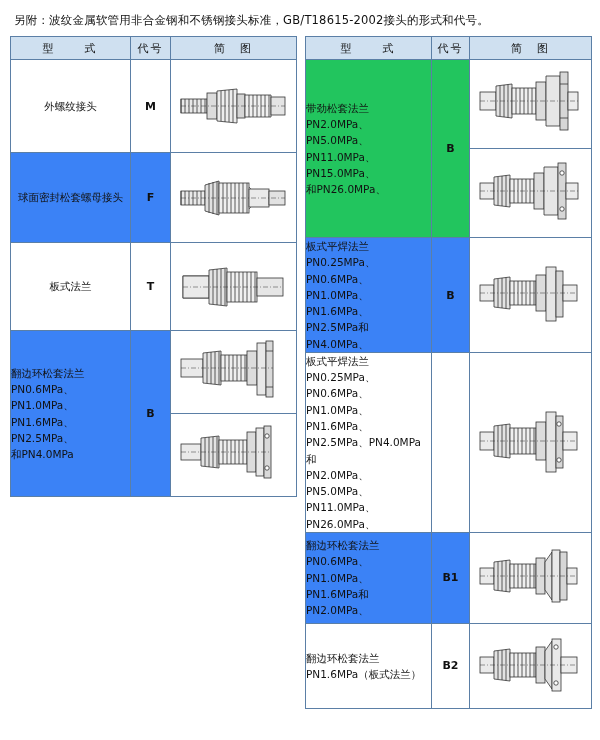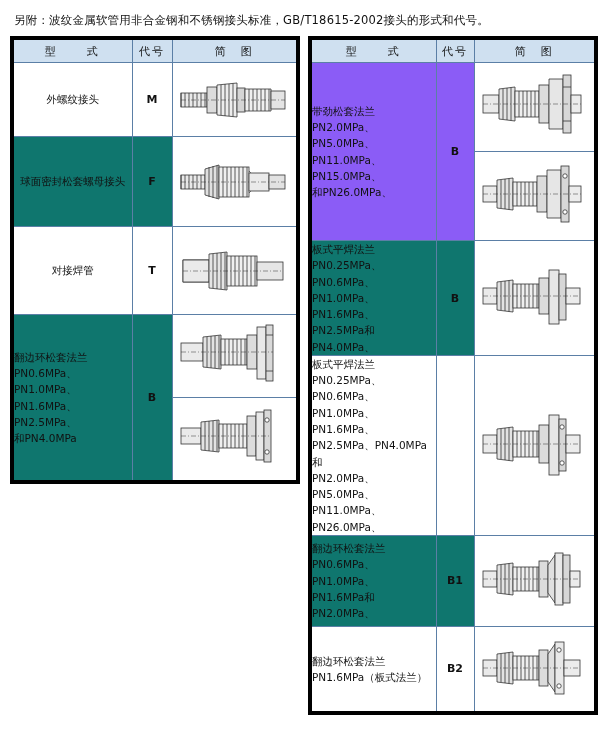--- a/index.html
+++ b/index.html
@@ -31,21 +31,21 @@
   .tables {
     display: flex;
     flex-direction: row;
     align-items: flex-start;
     padding: 0 10px;
     gap: 0;
   }
   table.spec {
     border-collapse: collapse;
     table-layout: fixed;
-    border: 4px solid #000000;
+    border: 1px solid #000000;
   }
   table.spec.left { width: 286px; }
   table.spec.right { width: 294px; }
   table.spec th, table.spec td {
     border: 1px solid #5b7fa6;
     vertical-align: middle;
     padding: 0;
   }
   thead th {
     background: #cfe0f0;
@@ -67,23 +67,23 @@
   td.code {
     text-align: center;
     font-size: 11px;
     font-weight: bold;
     color: #111;
   }
   td.fig {
     background: #ffffff;
     text-align: center;
   }
-  tr.tint td.name, tr.tint td.code { background: #0f766e; }
+  tr.tint td.name, tr.tint td.code { background: #3b82f6; }
   tr.plain td.name, tr.plain td.code { background: #ffffff; }
-  td.plaincell { background: #8b5cf6; }
+  td.plaincell { background: #22c55e; }
   .fig-wrap {
     display: flex;
     align-items: center;
     justify-content: center;
     width: 100%;
   }
   svg { display: block; }
   .gap { width: 8px; flex: 0 0 8px; }
 </style>
 </head>
@@ -103,21 +103,21 @@
       </colgroup>
       <thead>
         <tr>
           <th class="typehdr">型　　式</th>
           <th class="codehdr">代号</th>
           <th class="fighdr">简　图</th>
         </tr>
       </thead>
       <tbody>
 
-        <tr class="plain" style="height:74px">
+        <tr class="plain" style="height:93px">
           <td class="name center">外螺纹接头</td>
           <td class="code">M</td>
           <td class="fig">
             <div class="fig-wrap">
               <svg width="118" height="62" viewBox="0 0 118 62">
                 <g fill="none" stroke="#333" stroke-width="0.8">
                   <rect x="6" y="24" width="26" height="14" fill="#e9e9e9"></rect>
                   <path d="M6 24 L6 38 M10 24 L10 38 M14 24 L14 38 M18 24 L18 38 M22 24 L22 38 M26 24 L26 38 M30 24 L30 38"></path>
                   <rect x="32" y="18" width="10" height="26" fill="#dcdcdc"></rect>
                   <path d="M42 16 L62 14 L62 48 L42 46 Z" fill="#ededed"></path>
@@ -152,21 +152,21 @@
                   <path d="M6 31 L110 31" stroke-dasharray="5 2 1 2" stroke-width="0.5"></path>
                 </g>
               </svg>
             </div>
           </td>
         </tr>
 
 
 
         <tr class="plain" style="height:88px">
-          <td class="name center">对接焊管</td>
+          <td class="name center">板式法兰</td>
           <td class="code">T</td>
           <td class="fig">
             <div class="fig-wrap">
               <svg width="118" height="62" viewBox="0 0 118 62">
                 <g fill="none" stroke="#333" stroke-width="0.8">
                   <path d="M8 20 L8 42 M8 20 L34 20 M8 42 L34 42" fill="#eaeaea"></path>
                   <rect x="8" y="20" width="26" height="22" fill="#eaeaea"></rect>
                   <path d="M34 14 L52 12 L52 50 L34 48 Z" fill="#e4e4e4"></path>
                   <path d="M38 14 L38 48 M42 13 L42 49 M46 13 L46 49 M50 12.5 L50 49.5"></path>
                   <rect x="52" y="16" width="30" height="30" fill="#f0f0f0"></rect>

